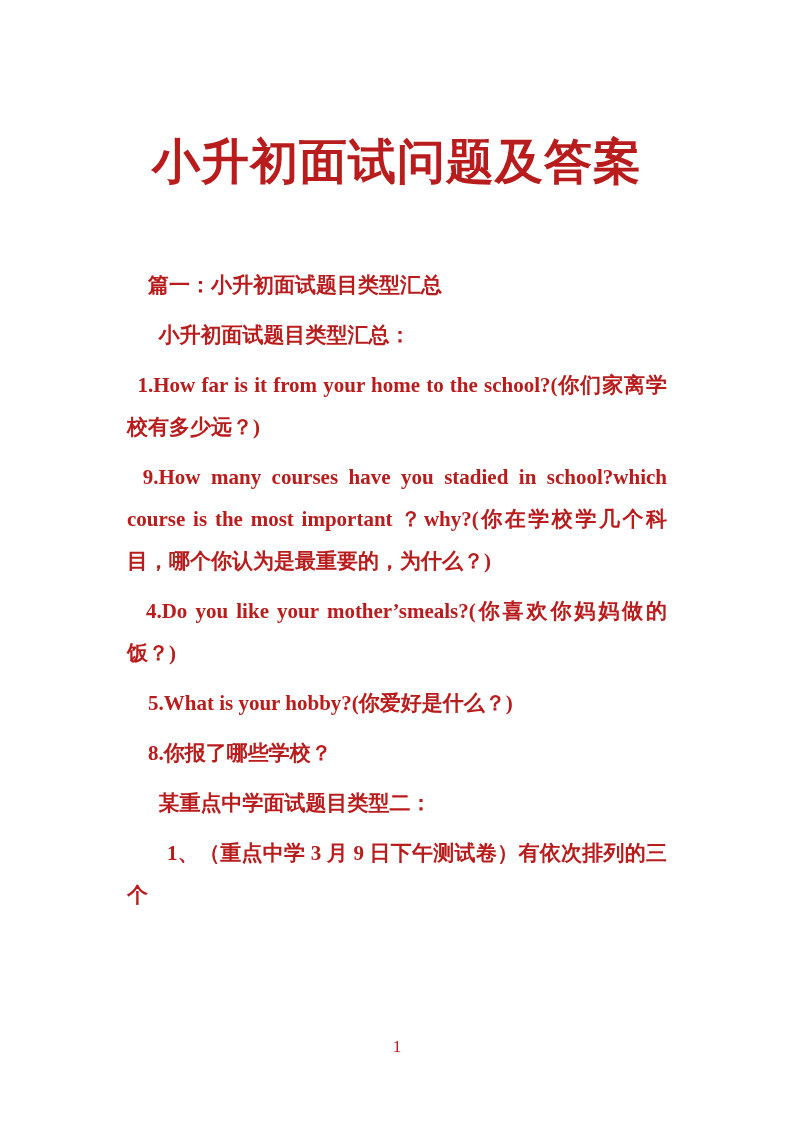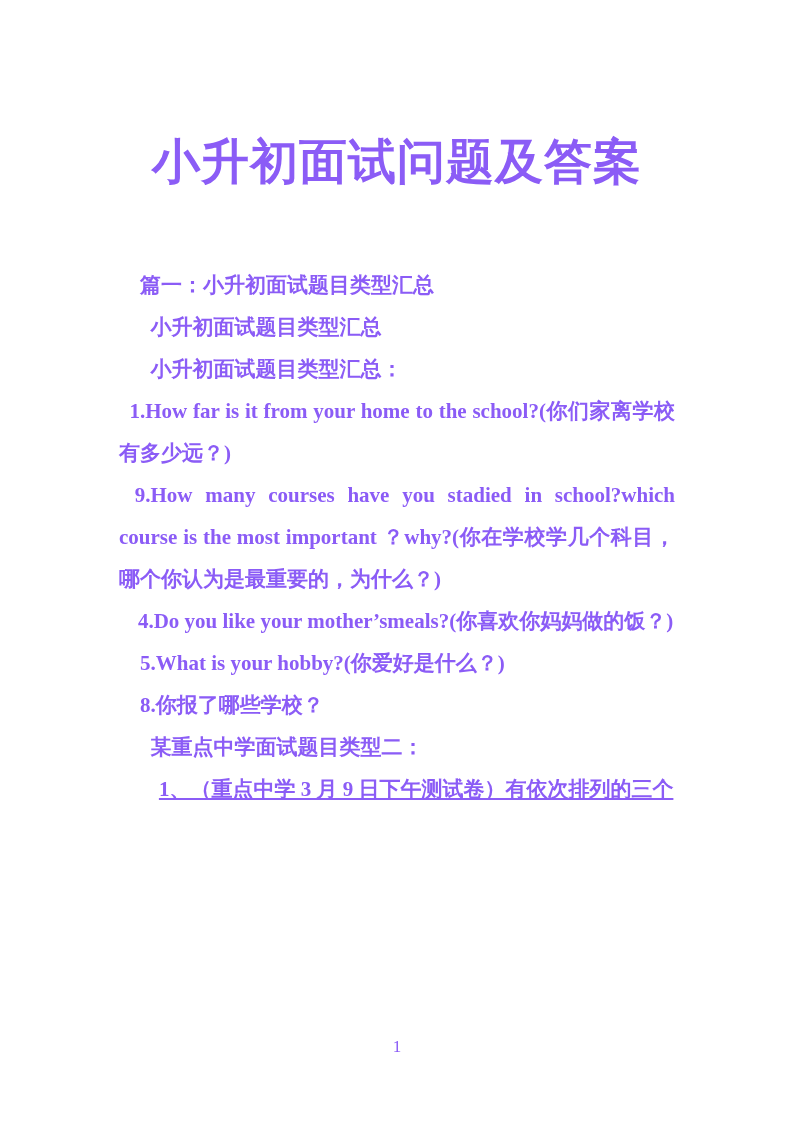--- a/index.html
+++ b/index.html
@@ -9,37 +9,37 @@
   }
   .page {
     position: relative;
     width: 794px;
     height: 1123px;
     margin: 0 auto;
     background: #ffffff;
     box-sizing: border-box;
     padding: 130px 119px 0 119px;
     font-family: "Liberation Serif", "DejaVu Serif", serif;
-    color: #8b5cf6;
+    color: #b91c1c;
     overflow: hidden;
   }
   .doc-title {
     margin: 0;
     font-size: 48px;
     line-height: 64px;
     font-weight: bold;
     text-align: center;
     letter-spacing: 1px;
     white-space: nowrap;
   }
   .content {
     margin-top: 70px;
   }
   .para {
-    margin: 0;
+    margin: 8px;
     font-size: 21px;
     line-height: 42px;
     font-weight: bold;
     text-align: justify;
     word-break: break-word;
   }
   .page-number {
     position: absolute;
     top: 1036px;
     left: 0;
@@ -51,25 +51,24 @@
   }
 </style>
 </head>
 <body>
 
 <div class="page">
   <h1 class="doc-title">小升初面试问题及答案</h1>
 
   <div class="content">
       <p class="para" style="text-indent: 1em;">篇一：小升初面试题目类型汇总</p>
-      <p class="para" style="text-indent: 1.5em;">小升初面试题目类型汇总</p>
       <p class="para" style="text-indent: 1.5em;">小升初面试题目类型汇总：</p>
       <p class="para" style="text-indent: 0.5em;">1.How far is it from your home to the school?(你们家离学校有多少远？)</p>
       <p class="para" style="text-indent: 0.75em;">9.How many courses have you stadied in school?which course is the most important ？why?(你在学校学几个科目，哪个你认为是最重要的，为什么？)</p>
       <p class="para" style="text-indent: 0.9em;">4.Do you like your mother’smeals?(你喜欢你妈妈做的饭？)</p>
       <p class="para" style="text-indent: 1em;">5.What is your hobby?(你爱好是什么？)</p>
       <p class="para" style="text-indent: 1em;">8.你报了哪些学校？</p>
       <p class="para" style="text-indent: 1.5em;">某重点中学面试题目类型二：</p>
-      <p class="para" style="text-indent: 1.9em; text-decoration: underline;">1、（重点中学 3 月 9 日下午测试卷）有依次排列的三个</p>
+      <p class="para" style="text-indent: 1.9em;">1、（重点中学 3 月 9 日下午测试卷）有依次排列的三个</p>
     </div>
 
   <div class="page-number">1</div>
 </div>
 
 </body></html>

